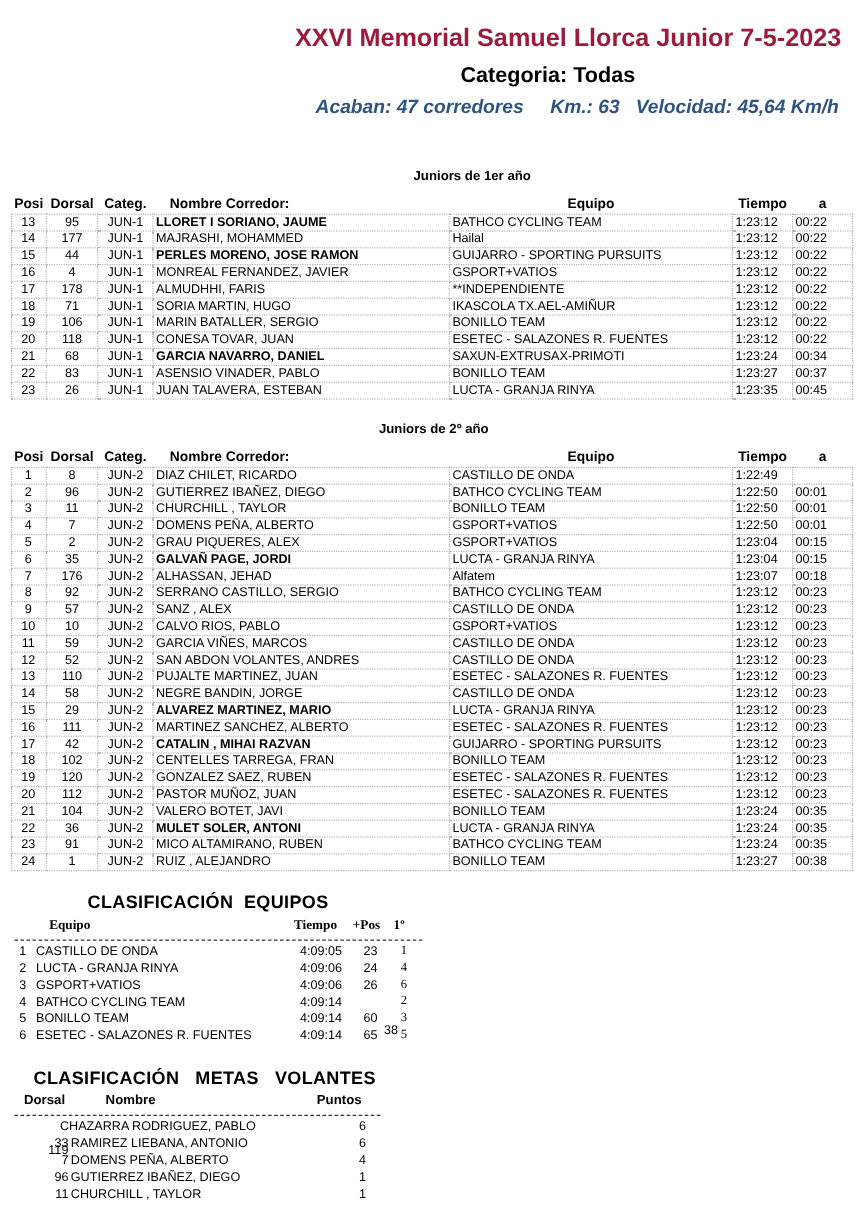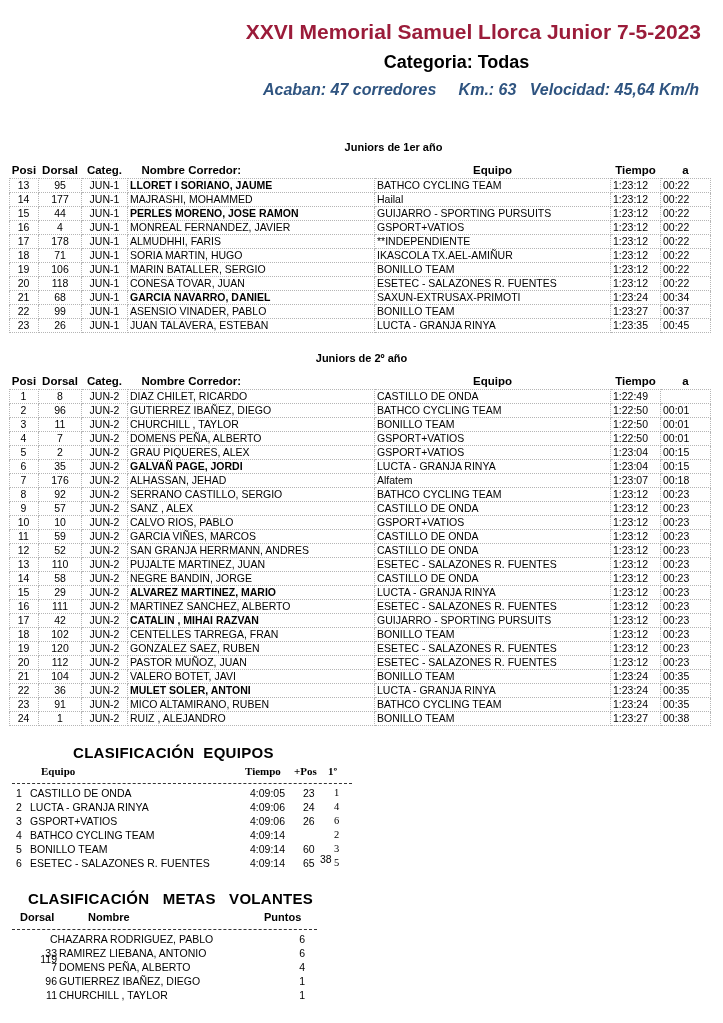--- a/index.html
+++ b/index.html
@@ -126,21 +126,21 @@
         <td class="num">21</td>
         <td class="ctr">68</td>
         <td class="ctr">JUN-1</td>
         <td class="bold">GARCIA NAVARRO, DANIEL</td>
         <td>SAXUN-EXTRUSAX-PRIMOTI</td>
         <td>1:23:24</td>
         <td>00:34</td>
       </tr>
       <tr>
         <td class="num">22</td>
-        <td class="ctr">99</td>
+        <td class="ctr">83</td>
         <td class="ctr">JUN-1</td>
         <td>ASENSIO VINADER, PABLO</td>
         <td>BONILLO TEAM</td>
         <td>1:23:27</td>
         <td>00:37</td>
       </tr>
       <tr>
         <td class="num">23</td>
         <td class="ctr">26</td>
         <td class="ctr">JUN-1</td>
@@ -262,21 +262,21 @@
         <td class="ctr">JUN-2</td>
         <td>GARCIA VIÑES, MARCOS</td>
         <td>CASTILLO DE ONDA</td>
         <td>1:23:12</td>
         <td>00:23</td>
       </tr>
       <tr>
         <td class="num">12</td>
         <td class="ctr">52</td>
         <td class="ctr">JUN-2</td>
-        <td>SAN GRANJA HERRMANN, ANDRES</td>
+        <td>SAN ABDON VOLANTES, ANDRES</td>
         <td>CASTILLO DE ONDA</td>
         <td>1:23:12</td>
         <td>00:23</td>
       </tr>
       <tr>
         <td class="num">13</td>
         <td class="ctr">110</td>
         <td class="ctr">JUN-2</td>
         <td>PUJALTE MARTINEZ, JUAN</td>
         <td>ESETEC - SALAZONES R. FUENTES</td>

